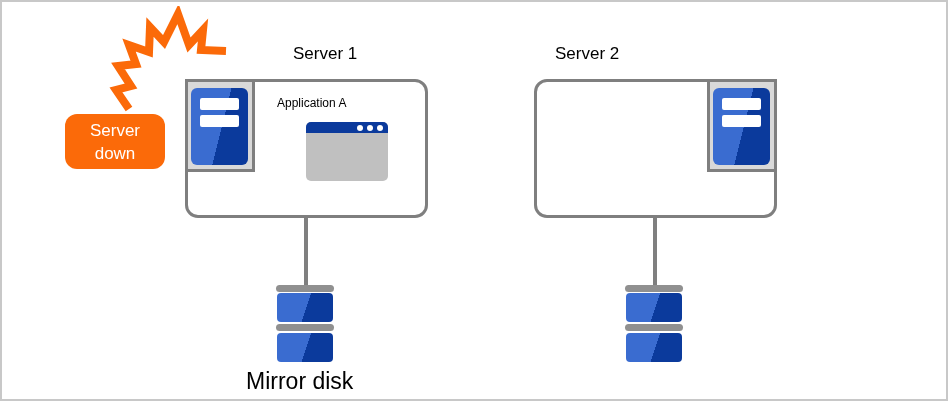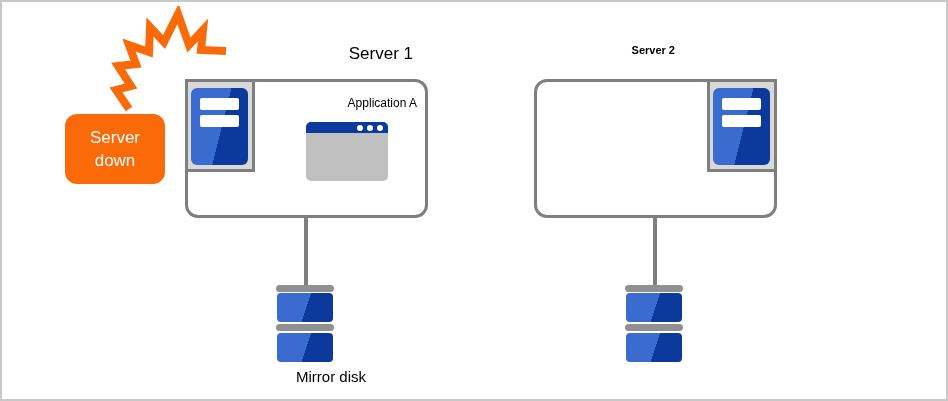--- a/index.html
+++ b/index.html
@@ -22,33 +22,33 @@
     background:#ffffff;
     z-index:2;
   }
   #box1{left:183px;top:77px;}
   #box2{left:532px;top:77px;}
 
   
   .label{
     position:absolute;
     color:#000;
-    text-align:right;
+    text-align:left;
     z-index:6;
     white-space:nowrap;
   }
   #title1{left:291px;top:42px;width:120px;font-size:17px;}
-  #title2{left:553px;top:42px;width:120px;font-size:11px;font-weight:bold;}
+  #title2{left:553px;top:42px;width:120px;font-size:17px;}
   #applabel{left:275px;top:94px;width:140px;font-size:12px;}
-  #mirrorlabel{left:224px;top:366px;width:140px;font-size:15px;}
+  #mirrorlabel{left:244px;top:366px;width:140px;font-size:23px;}
 
   
   .alert-box{
     position:absolute;
-    left:63px;top:112px;width:100px;height:70px;
+    left:63px;top:112px;width:100px;height:55px;
     box-sizing:border-box;
     background:#FB6A09;
     border-radius:12px;
     color:#fff;
     font-size:17px;line-height:23px;
     display:flex;align-items:center;justify-content:center;
     text-align:center;
     padding:0 12px;
     z-index:5;
   }

